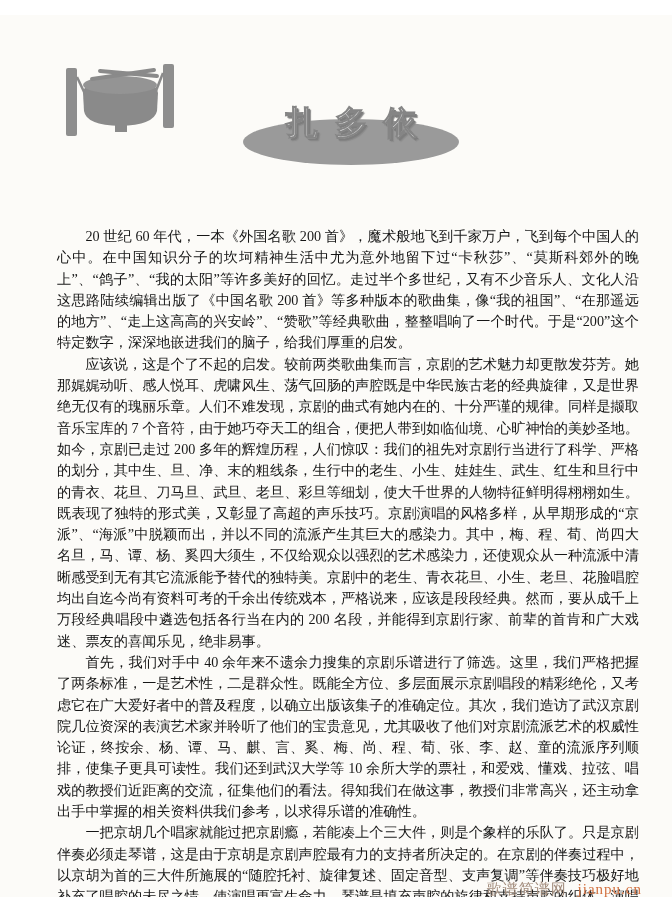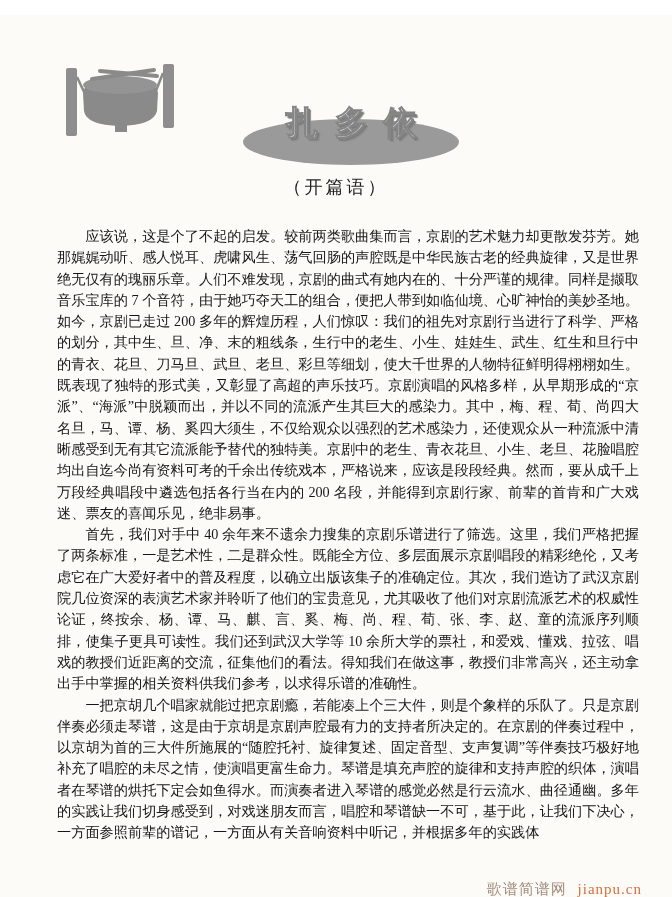--- a/index.html
+++ b/index.html
@@ -100,23 +100,23 @@
       <line x1="42" y1="16" x2="99" y2="21" stroke="#8a8a8a" stroke-width="4" stroke-linecap="round"></line>
       <rect x="57" y="70" width="12" height="7" fill="#8a8a8a"></rect>
     </svg>
   </div>
 
   <div class="title-banner">
     <div class="title-ellipse"></div>
     <div class="title-text">扎多依</div>
   </div>
 
-  <div class="subtitle">（开篇语）</div>
 
   <div class="body-text">
+    <p>20 世纪 60 年代，一本《外国名歌 200 首》，魔术般地飞到千家万户，飞到每个中国人的心中。在中国知识分子的坎坷精神生活中尤为意外地留下过“卡秋莎”、“莫斯科郊外的晚上”、“鸽子”、“我的太阳”等许多美好的回忆。走过半个多世纪，又有不少音乐人、文化人沿这思路陆续编辑出版了《中国名歌 200 首》等多种版本的歌曲集，像“我的祖国”、“在那遥远的地方”、“走上这高高的兴安岭”、“赞歌”等经典歌曲，整整唱响了一个时代。于是“200”这个特定数字，深深地嵌进我们的脑子，给我们厚重的启发。</p>
     <p>应该说，这是个了不起的启发。较前两类歌曲集而言，京剧的艺术魅力却更散发芬芳。她那娓娓动听、感人悦耳、虎啸风生、荡气回肠的声腔既是中华民族古老的经典旋律，又是世界绝无仅有的瑰丽乐章。人们不难发现，京剧的曲式有她内在的、十分严谨的规律。同样是撷取音乐宝库的 7 个音符，由于她巧夺天工的组合，便把人带到如临仙境、心旷神怡的美妙圣地。如今，京剧已走过 200 多年的辉煌历程，人们惊叹：我们的祖先对京剧行当进行了科学、严格的划分，其中生、旦、净、末的粗线条，生行中的老生、小生、娃娃生、武生、红生和旦行中的青衣、花旦、刀马旦、武旦、老旦、彩旦等细划，使大千世界的人物特征鲜明得栩栩如生。既表现了独特的形式美，又彰显了高超的声乐技巧。京剧演唱的风格多样，从早期形成的“京派”、“海派”中脱颖而出，并以不同的流派产生其巨大的感染力。其中，梅、程、荀、尚四大名旦，马、谭、杨、奚四大须生，不仅给观众以强烈的艺术感染力，还使观众从一种流派中清晰感受到无有其它流派能予替代的独特美。京剧中的老生、青衣花旦、小生、老旦、花脸唱腔均出自迄今尚有资料可考的千余出传统戏本，严格说来，应该是段段经典。然而，要从成千上万段经典唱段中遴选包括各行当在内的 200 名段，并能得到京剧行家、前辈的首肯和广大戏迷、票友的喜闻乐见，绝非易事。</p>
     <p>首先，我们对手中 40 余年来不遗余力搜集的京剧乐谱进行了筛选。这里，我们严格把握了两条标准，一是艺术性，二是群众性。既能全方位、多层面展示京剧唱段的精彩绝伦，又考虑它在广大爱好者中的普及程度，以确立出版该集子的准确定位。其次，我们造访了武汉京剧院几位资深的表演艺术家并聆听了他们的宝贵意见，尤其吸收了他们对京剧流派艺术的权威性论证，终按余、杨、谭、马、麒、言、奚、梅、尚、程、荀、张、李、赵、童的流派序列顺排，使集子更具可读性。我们还到武汉大学等 10 余所大学的票社，和爱戏、懂戏、拉弦、唱戏的教授们近距离的交流，征集他们的看法。得知我们在做这事，教授们非常高兴，还主动拿出手中掌握的相关资料供我们参考，以求得乐谱的准确性。</p>
     <p>一把京胡几个唱家就能过把京剧瘾，若能凑上个三大件，则是个象样的乐队了。只是京剧伴奏必须走琴谱，这是由于京胡是京剧声腔最有力的支持者所决定的。在京剧的伴奏过程中，以京胡为首的三大件所施展的“随腔托衬、旋律复述、固定音型、支声复调”等伴奏技巧极好地补充了唱腔的未尽之情，使演唱更富生命力。琴谱是填充声腔的旋律和支持声腔的织体，演唱者在琴谱的烘托下定会如鱼得水。而演奏者进入琴谱的感觉必然是行云流水、曲径通幽。多年的实践让我们切身感受到，对戏迷朋友而言，唱腔和琴谱缺一不可，基于此，让我们下决心，一方面参照前辈的谱记，一方面从有关音响资料中听记，并根据多年的实践体</p>
   </div>
 
   <div class="watermark">
     <span class="site-name">歌谱简谱网</span>
     <span class="site-url">jianpu.cn</span>
   </div>
 

